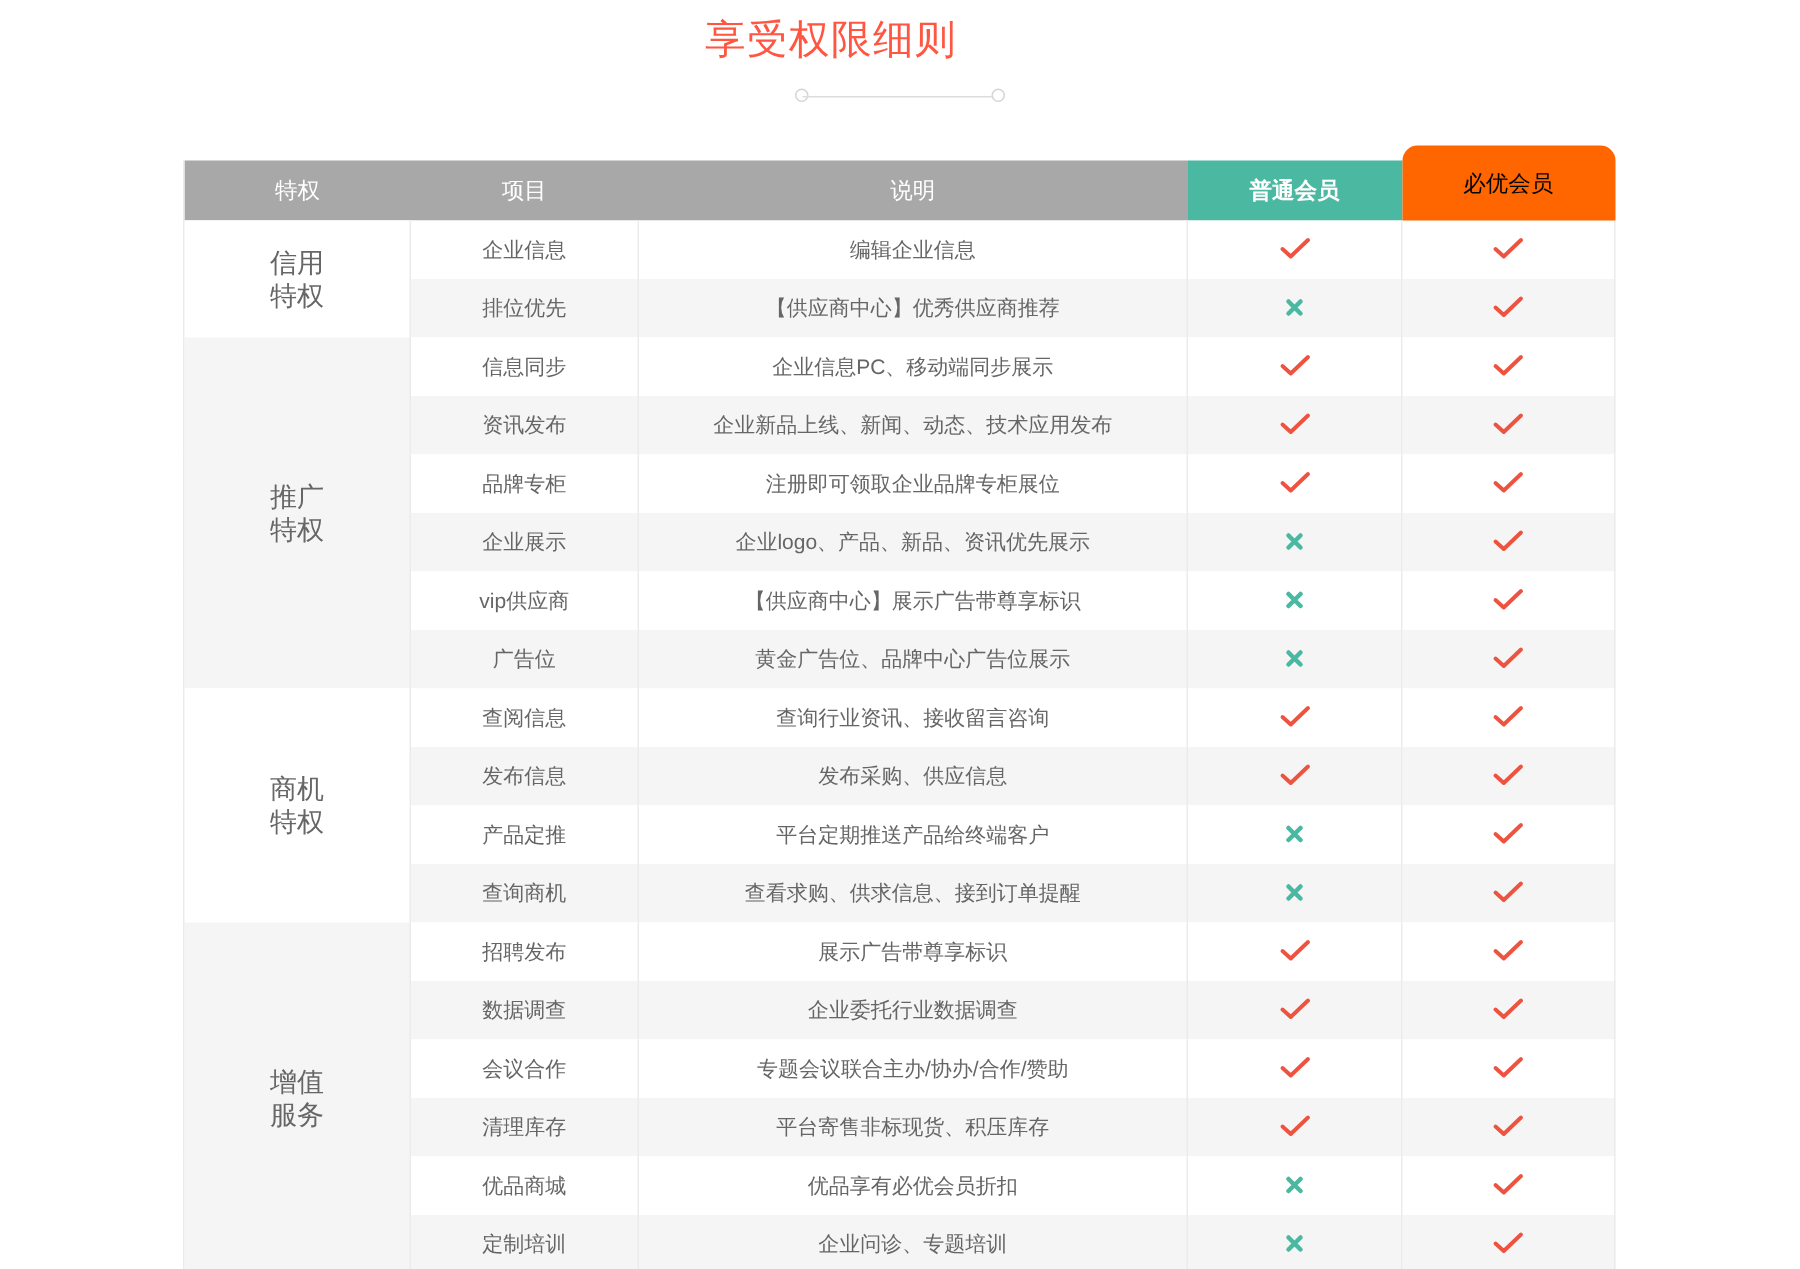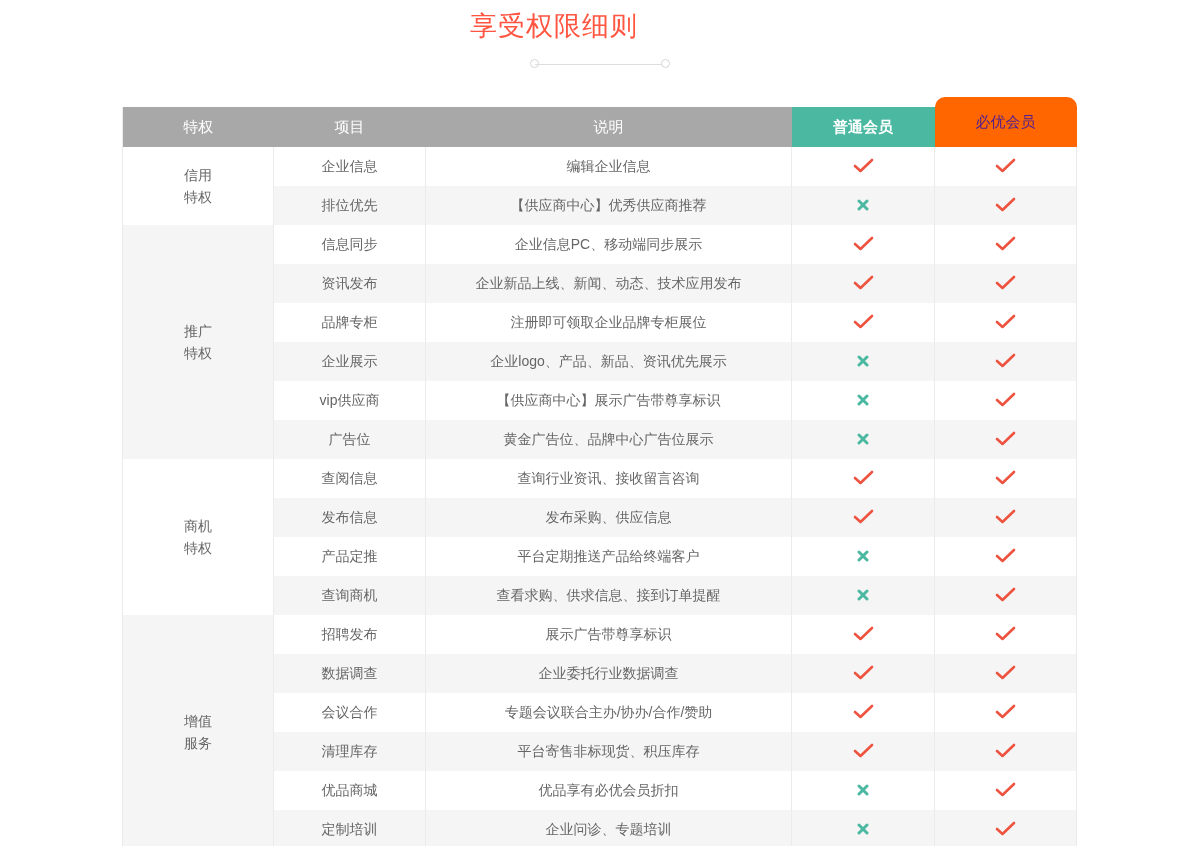--- a/index.html
+++ b/index.html
@@ -45,30 +45,30 @@
     text-align:center;vertical-align:middle;
   }
   th.h-gray{background:var(--header-gray);}
   th.h-teal{background:var(--header-teal);font-weight:bold;}
   th.h-orange{background:transparent;position:relative;}
   .orange-tab{
     position:absolute;left:0;right:0;top:-10px;bottom:0;
     background:var(--header-orange);
     border-radius:10px 10px 0 0;
     display:flex;align-items:center;justify-content:center;
-    font-size:15px;color:#4c1d95;
+    font-size:15px;color:#000000;
   }
   tbody td{
     height:39px;font-size:14px;color:var(--text-gray);
     text-align:center;vertical-align:middle;
     border-right:1px solid var(--cell-border);
   }
   tbody td:last-child{border-right:1px solid var(--cell-border);}
   td.group-cell{
-    line-height:22px;font-size:14px;color:var(--text-gray);
+    line-height:22px;font-size:18px;color:var(--text-gray);
   }
   .mark{display:inline-block;vertical-align:middle;}
 </style>
 </head>
 <body>
 
 <h1 class="page-title">享受权限细则</h1>
 
 <div class="divider">
   <span class="dot left"></span>

